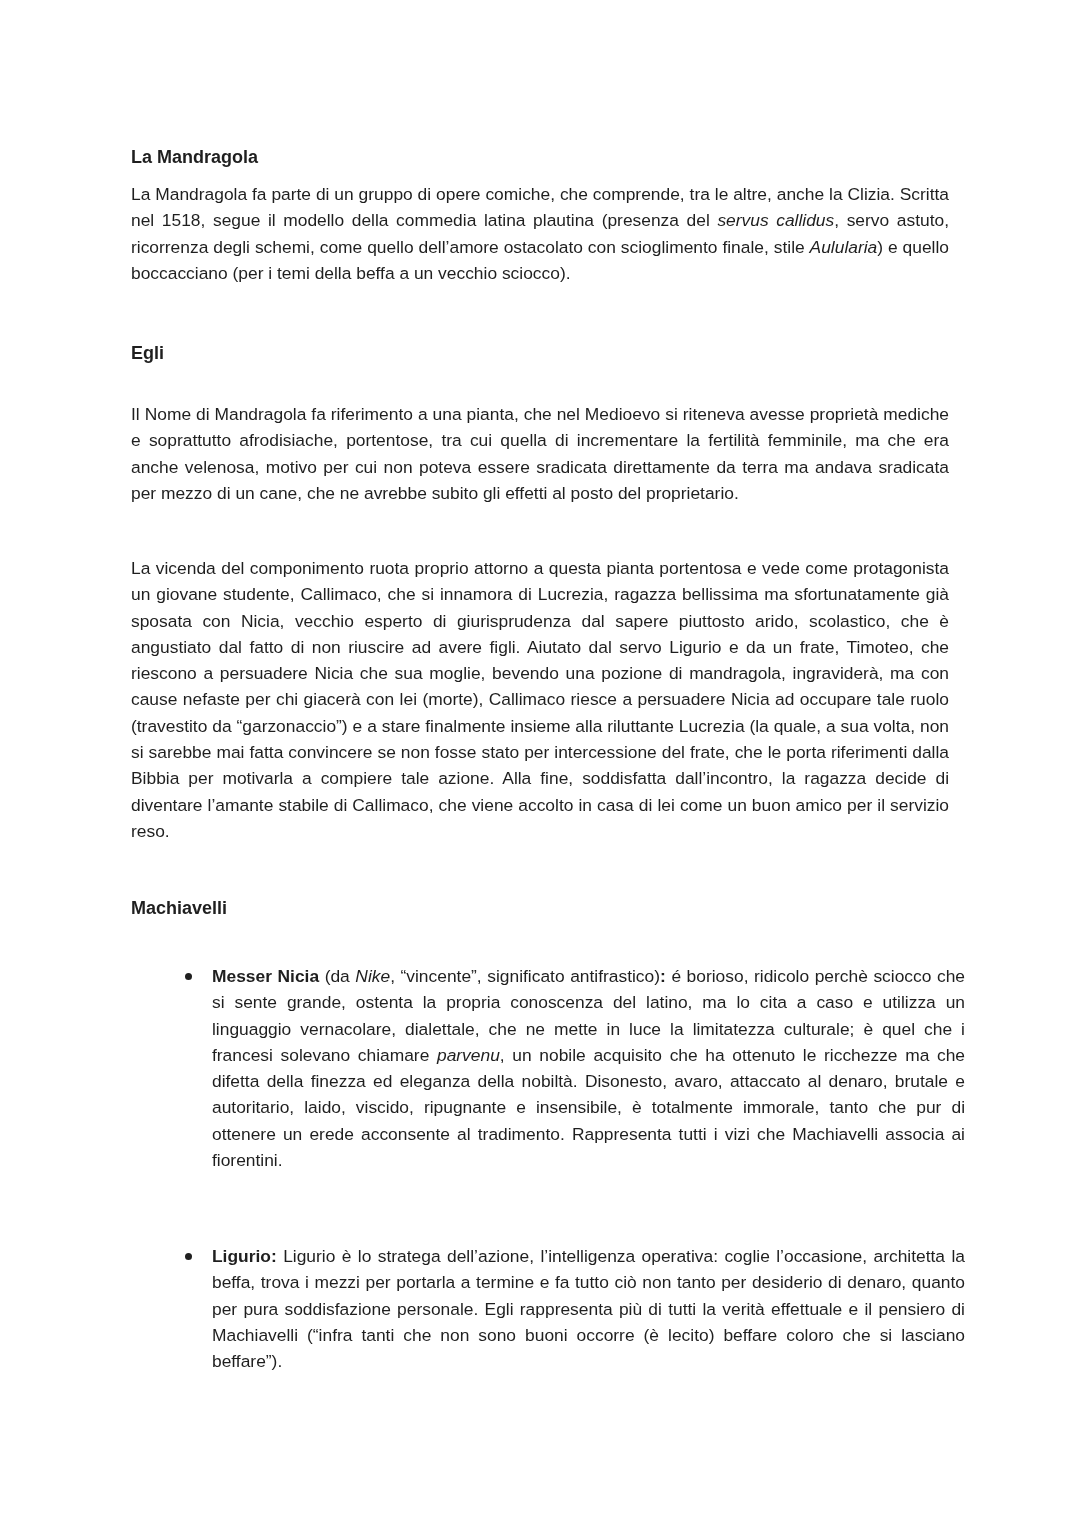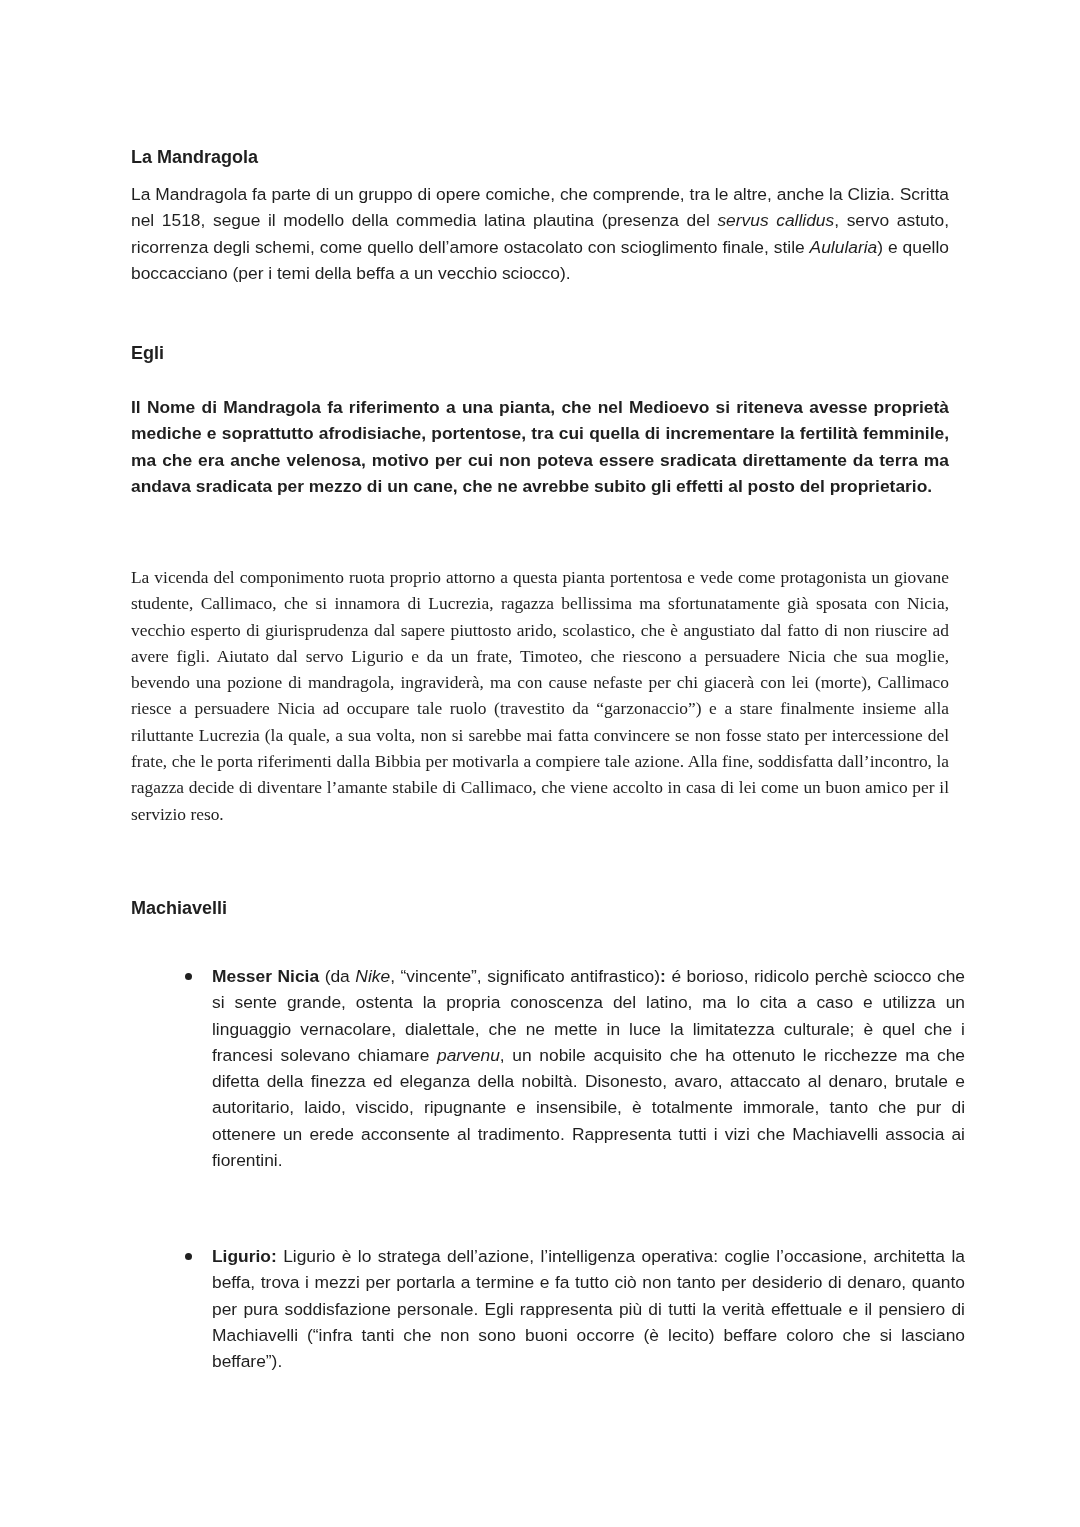--- a/index.html
+++ b/index.html
@@ -11,22 +11,22 @@
   .page { position: absolute; left: 131px; top: 128px; width: 818px; }
   .heading {
     font-weight: bold; font-size: 18px; line-height: 26px; margin: 0;
   }
   .para {
     font-size: 17.4px; line-height: 26.3px; text-align: justify; margin: 0;
   }
   #h-title { position: absolute; top: 16px; }
   #p-intro { position: absolute; top: 53px; width: 818px; }
   #h-trama { position: absolute; top: 212px; }
-  #p-trama1 { position: absolute; top: 266px; width: 818px; font-weight: bold; }
-  #p-trama2 { position: absolute; top: 436px; width: 818px; font-family: Liberation Serif, serif; }
+  #p-trama1 { position: absolute; top: 273px; width: 818px; }
+  #p-trama2 { position: absolute; top: 427px; width: 818px; }
   #h-pers { position: absolute; top: 767px; }
   .list { position: absolute; left: 0; width: 818px; margin: 16px; padding: 0; list-style: none; }
   .list li { position: relative; padding-left: 65px; }
   .bullet {
     position: absolute; left: 38px; top: 10px; width: 7px; height: 7px;
     border-radius: 50%; background: #1f1f1f;
   }
   #list-nicia { top: 819px; }
   #list-ligurio { top: 1099px; }
   b { font-weight: bold; }

